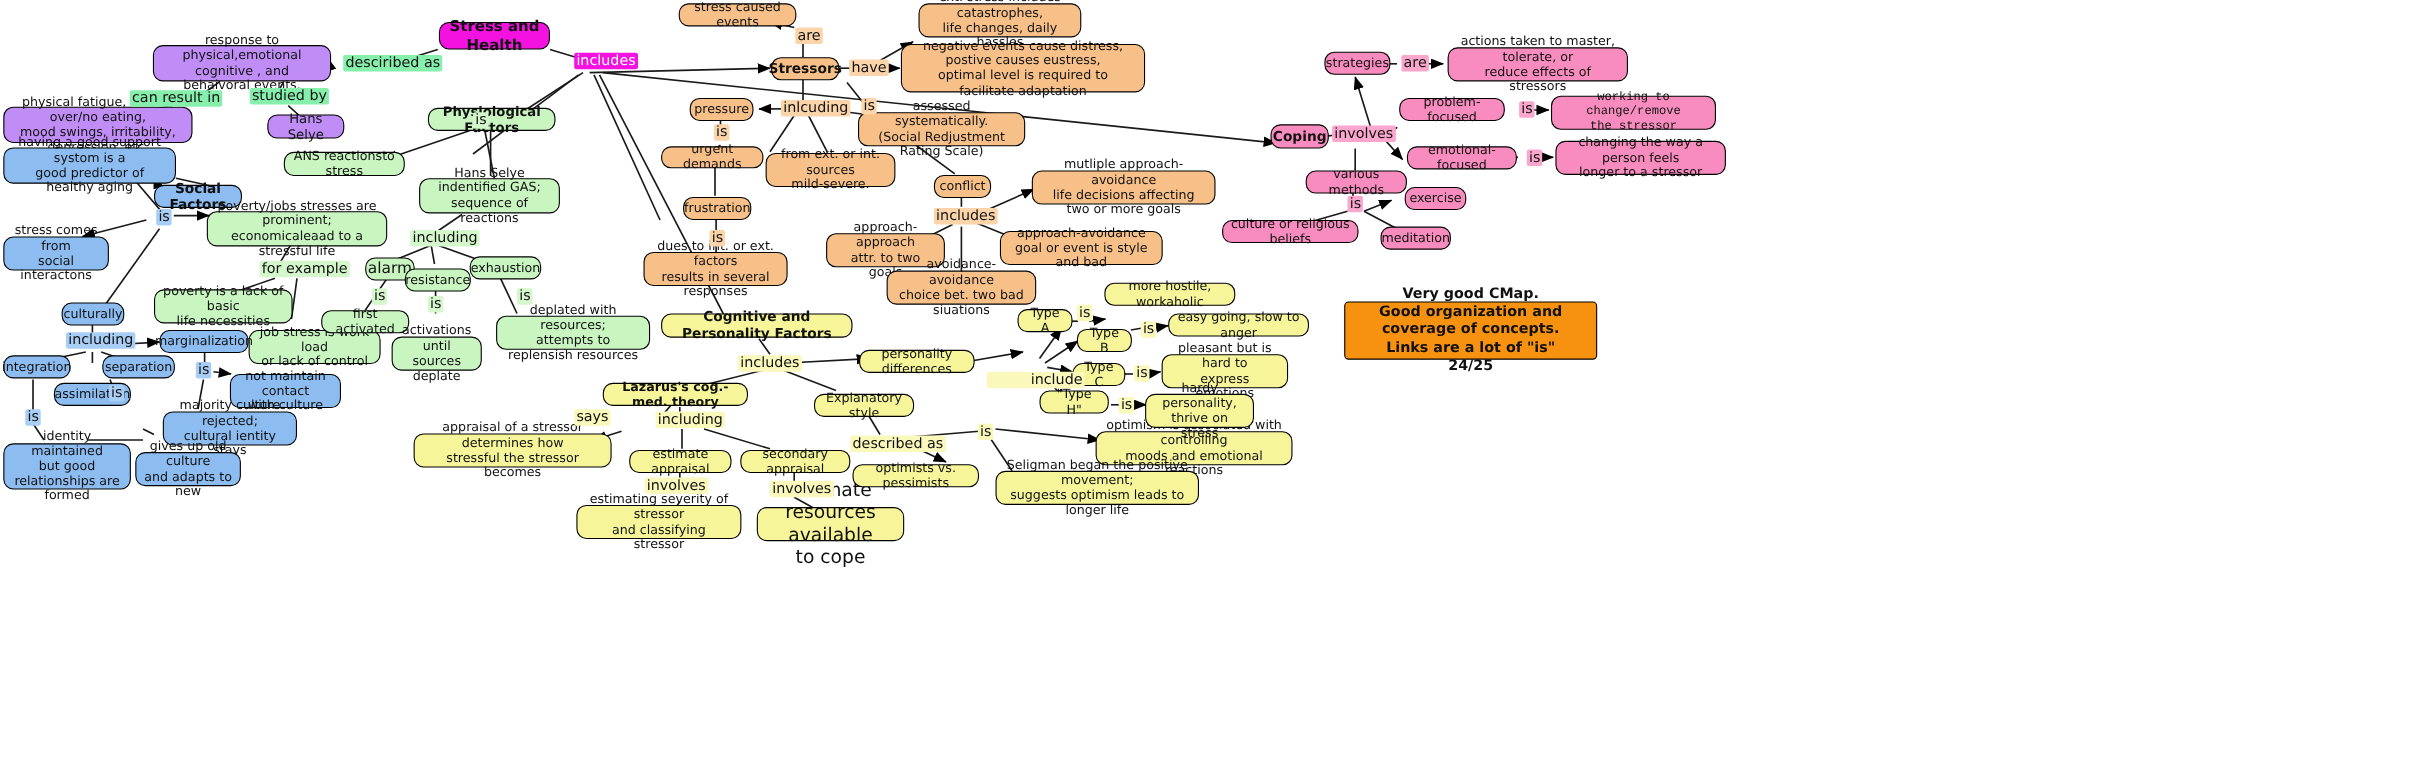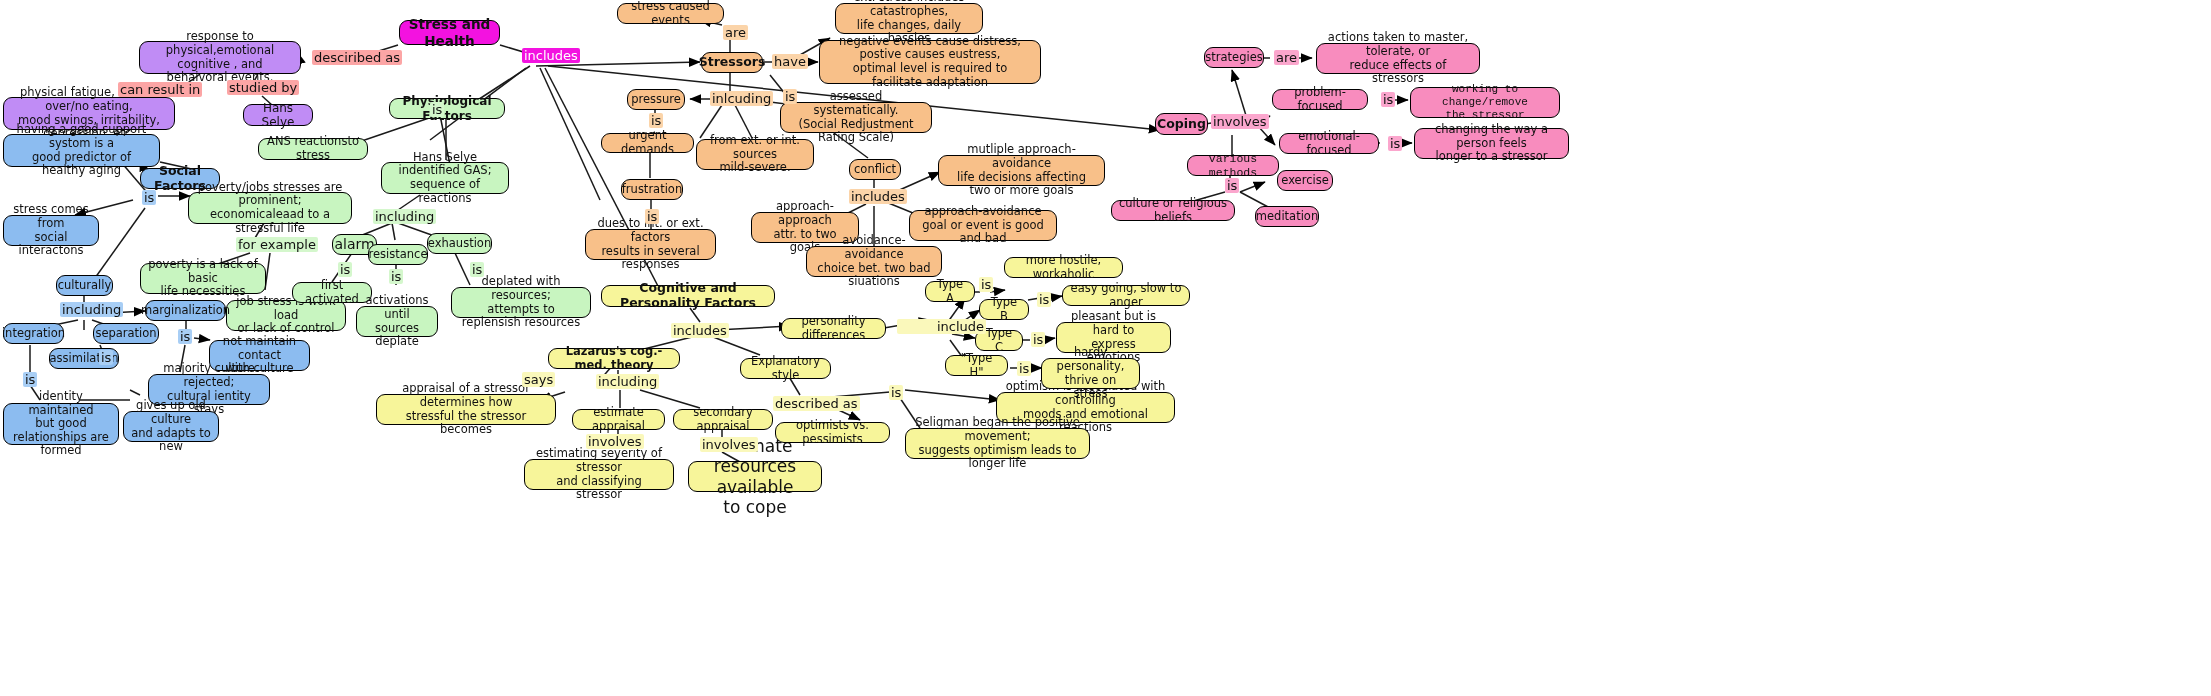--- a/index.html
+++ b/index.html
@@ -16,21 +16,21 @@
        padding:0px 2px;white-space:nowrap;border-radius:2px;}
   
   .c-magenta{background:#f312e0;}
   .c-purple{background:#c08cf5;}
   .c-blue{background:#8cbcf0;}
   .c-green{background:#c8f5c0;}
   .c-orange{background:#f8c089;}
   .c-pink{background:#f88cbe;}
   .c-yellow{background:#f7f59a;}
   .l-magenta{background:#f312e0;}
-  .l-purple{background:#fca5a5;}
+  .l-purple{background:#86efac;}
   .l-blue{background:#a8cef5;}
   .l-green{background:#d4f7cc;}
   .l-orange{background:#fbd4a9;}
   .l-pink{background:#fba6cd;}
   .l-yellow{background:#faf8bb;}
   .note{position:absolute;border:1.6px solid #000;background:#f79210;
         border-radius:4px;display:flex;align-items:center;justify-content:center;
         text-align:center;font-weight:bold;font-size:13px;line-height:1.25;color:#111;z-index:3;}
 </style>
 </head>
@@ -277,21 +277,21 @@
 
   <div class="node c-orange" style="left:849px;top:159px;width:52px;height:21px;font-size:11.5px;">conflict</div>
 
   <div class="node c-orange" style="left:938px;top:155px;width:167px;height:31px;white-space:pre-line;font-size:11.5px;">mutliple approach-avoidance
 life decisions affecting two or more goals</div>
 
   <div class="node c-orange" style="left:751px;top:212px;width:108px;height:31px;white-space:pre-line;font-size:11.5px;">approach-approach
 attr. to two goals</div>
 
   <div class="node c-orange" style="left:909px;top:210px;width:148px;height:31px;white-space:pre-line;font-size:11.5px;">approach-avoidance
-goal or event is good and bad</div>
+goal or event is style and bad</div>
 
   <div class="node c-orange" style="left:806px;top:246px;width:136px;height:31px;white-space:pre-line;font-size:11.5px;">avoidance-avoidance
 choice bet. two bad siuations</div>
 
   <div class="node c-yellow bold" style="left:601px;top:285px;width:174px;height:22px;font-size:12.5px;">Cognitive and Personality Factors</div>
 
   <div class="node c-yellow" style="left:548px;top:348px;width:132px;height:21px;font-size:11.5px;font-weight:bold;">Lazarus's cog.-med. theory</div>
 
   <div class="node c-yellow" style="left:376px;top:394px;width:180px;height:31px;white-space:pre-line;font-size:11.5px;">appraisal of a stressor determines how
 stressful the stressor becomes</div>
@@ -346,21 +346,21 @@
   <div class="node c-pink" style="left:1272px;top:89px;width:96px;height:21px;font-size:11.5px;">problem-focused</div>
 
   <div class="node c-pink" style="left:1410px;top:87px;width:150px;height:31px;white-space:pre-line;font-size:11px;font-family:Liberation Mono, monospace;">working to change/remove
 the stressor</div>
 
   <div class="node c-pink" style="left:1279px;top:133px;width:100px;height:21px;font-size:11.5px;">emotional-focused</div>
 
   <div class="node c-pink" style="left:1414px;top:128px;width:155px;height:31px;white-space:pre-line;font-size:11.5px;">changing the way a person feels
 longer to a stressor</div>
 
-  <div class="node c-pink" style="left:1187px;top:155px;width:92px;height:21px;font-size:11.5px;font-family:Liberation Mono, monospace;">various methods</div>
+  <div class="node c-pink" style="left:1187px;top:155px;width:92px;height:21px;font-size:11.5px;">various methods</div>
 
   <div class="node c-pink" style="left:1111px;top:200px;width:124px;height:21px;font-size:11.5px;">culture or religious beliefs</div>
 
   <div class="node c-pink" style="left:1277px;top:170px;width:56px;height:21px;font-size:11.5px;">exercise</div>
 
   <div class="node c-pink" style="left:1255px;top:206px;width:64px;height:21px;font-size:11.5px;">meditation</div>
 
   <div class="lbl l-purple" style="left:312px;top:50px;">desciribed as</div>
   <div class="lbl l-magenta" style="left:522px;top:48px;color:#fff;">includes</div>
   <div class="lbl l-purple" style="left:118px;top:82px;">can result in</div>
@@ -383,25 +383,31 @@
   <div class="lbl l-orange" style="left:649px;top:113px;">is</div>
   <div class="lbl l-orange" style="left:645px;top:209px;">is</div>
   <div class="lbl l-orange" style="left:849px;top:189px;">includes</div>
   <div class="lbl l-yellow" style="left:671px;top:323px;">includes</div>
   <div class="lbl l-yellow" style="left:522px;top:372px;">says</div>
   <div class="lbl l-yellow" style="left:596px;top:374px;">including</div>
   <div class="lbl l-yellow" style="left:586px;top:434px;">involves</div>
   <div class="lbl l-yellow" style="left:700px;top:437px;">involves</div>
   <div class="lbl l-yellow" style="left:773px;top:396px;">described as</div>
   <div class="lbl l-yellow" style="left:889px;top:385px;">is</div>
-  <div class="lbl l-yellow" style="left:897px;top:319px;padding-left:40px;">include</div>
+  <div class="lbl l-yellow" style="left:897px;top:338px;padding-left:40px;">include</div>
   <div class="lbl l-yellow" style="left:979px;top:277px;">is</div>
   <div class="lbl l-yellow" style="left:1037px;top:292px;">is</div>
   <div class="lbl l-yellow" style="left:1031px;top:332px;">is</div>
   <div class="lbl l-yellow" style="left:1017px;top:361px;">is</div>
   <div class="lbl l-pink" style="left:1274px;top:50px;">are</div>
   <div class="lbl l-pink" style="left:1211px;top:114px;">involves</div>
   <div class="lbl l-pink" style="left:1381px;top:92px;">is</div>
   <div class="lbl l-pink" style="left:1388px;top:136px;">is</div>
   <div class="lbl l-pink" style="left:1225px;top:178px;">is</div>
 
+  <div class="note" style="left:1222px;top:274px;width:228px;height:51px;flex-direction:column;">
+    <div>Very good CMap.</div>
+    <div>Good organization and coverage of concepts.</div>
+    <div>Links are a lot of "is"</div>
+    <div>24/25</div>
+  </div>
 
 </div>
 
 </body></html>

